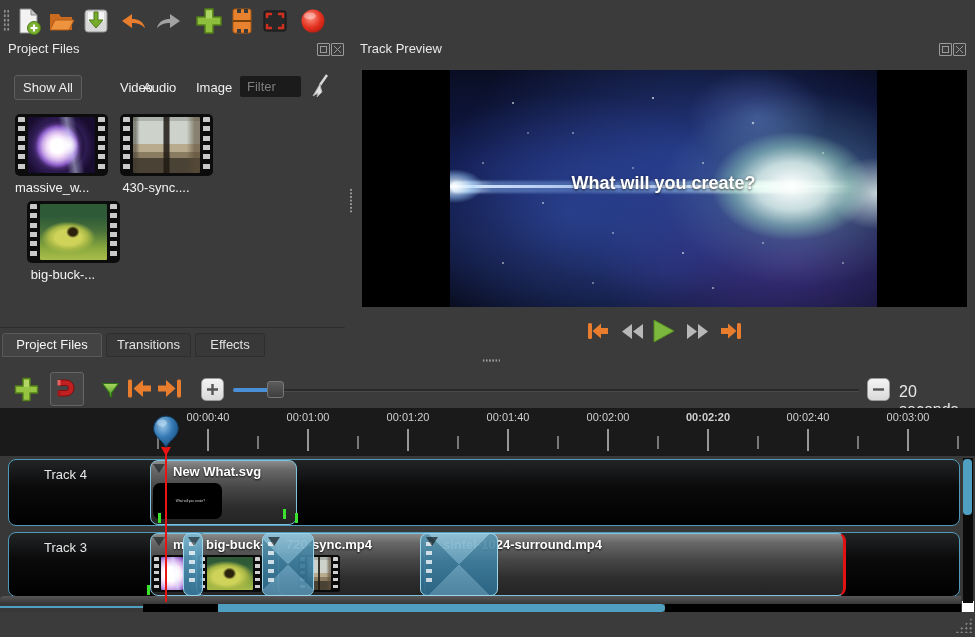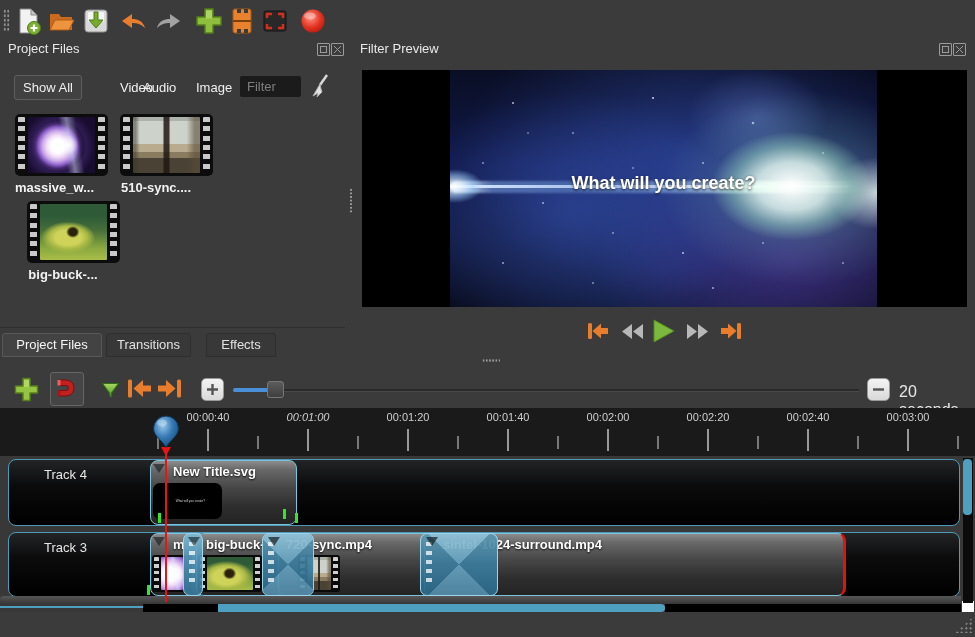--- a/index.html
+++ b/index.html
@@ -9,21 +9,21 @@
   .grip-v{position:absolute;left:3px;top:9px;width:7px;height:22px;
     background-image:radial-gradient(circle,#909090 1px,transparent 1.3px);background-size:3.5px 4.5px;}
   .phead{position:absolute;font-size:13px;color:#e8e8e8;}
   .winbtn{position:absolute;width:11px;height:11px;border:1px solid #9a9a9a;border-radius:1px;}
   .winbtn svg{position:absolute;left:0;top:0;}
   .flatbtn{position:absolute;font-size:13px;color:#f0f0f0;}
   #showall{left:14px;top:75px;width:66px;height:23px;border:1px solid #5e5e5e;border-radius:3px;background:#414141;
     font-size:13px;color:#f0f0f0;text-align:center;line-height:23px;}
   #filterbox{left:240px;top:76px;width:61px;height:21px;background:#1b1b1b;border-radius:2px;
     font-size:13px;color:#7e7e7e;line-height:21px;padding-left:7px;box-sizing:border-box;}
-  .fcard{position:absolute;width:72px;font-weight:bold;}
+  .fcard{position:absolute;width:72px;}
   .film{position:relative;width:93px;height:62px;background:#0c0c0c;border-radius:5px;}
   .film.sel{background:#22415d;}
   .holes{position:absolute;top:3px;bottom:3px;width:7px;border-radius:1px;
     background:repeating-linear-gradient(180deg,#c9c9c9 0 5px,rgba(0,0,0,0) 5px 9.3px);}
   .film.sel .holes{background:repeating-linear-gradient(180deg,#a9c3da 0 5px,rgba(0,0,0,0) 5px 9.3px);}
   .hl{left:3px;} .hr{right:3px;}
   .fimg{position:absolute;left:13px;right:13px;top:3px;bottom:3px;border-radius:1px;}
   .fcap{margin-top:4px;font-size:13px;color:#f2f2f2;text-align:center;white-space:nowrap;}
   .selcap{background:#2a76c6;padding:1px 5px;border-radius:1px;}
   .thumb-massive{background:
@@ -243,40 +243,40 @@
         <div class="fimg thumb-massive"></div>
       </div>
     <div class="fcap">massive_w...</div>
   </div>
   <div class="fcard" style="left:120px;top:114px;">
     <div class="film">
         <div class="holes hl"></div>
         <div class="holes hr"></div>
         <div class="fimg thumb-720"></div>
       </div>
-    <div class="fcap">510-sync....</div>
+    <div class="fcap">430-sync....</div>
   </div>
   <div class="fcard" style="left:15px;top:201px;padding-left:12px;">
     <div class="film">
         <div class="holes hl"></div>
         <div class="holes hr"></div>
         <div class="fimg thumb-bigbuck"></div>
       </div>
     <div class="fcap">big-buck-...</div>
   </div>
 
   <div class="abs" style="left:0;top:327px;width:345px;height:1px;background:#2e2e2e;"></div>
 
   <div class="btab active" style="left:2px;width:100px;">Project Files</div>
   <div class="btab" style="left:106px;width:85px;">Transitions</div>
-  <div class="btab" style="left:206px;width:70px;">Effects</div>
+  <div class="btab" style="left:195px;width:70px;">Effects</div>
 
   <div class="dots-v" style="left:349px;top:188px;"></div>
 
-  <div class="phead" style="left:360px;top:41px;">Filter Preview</div>
+  <div class="phead" style="left:360px;top:41px;">Track Preview</div>
   <div class="winbtn" style="left:939px;top:43px;">
     <svg width="11" height="11" viewBox="0 0 11 11">
         <rect x="2.5" y="2.5" width="6" height="6" fill="none" stroke="#9a9a9a"></rect>
       </svg>
   </div>
   <div class="winbtn" style="left:953px;top:43px;">
     <svg width="11" height="11" viewBox="0 0 11 11">
         <path d="M2 2 L9 9 M9 2 L2 9" stroke="#9a9a9a"></path>
       </svg>
   </div>
@@ -370,33 +370,33 @@
         <path d="M5 10.5 h11" stroke="#555" stroke-width="2.4"></path>
       </svg>
   </div>
   <div class="abs" id="zoomlabel">20 seconds</div>
 
   <div class="abs" id="ruler">
     <div id="ruler-scale" style="position:absolute;left:0;top:0;width:100%;height:100%;border-radius:7px;">
         <span class="rlabel" style="left: 208px;">00:00:40</span>
         <i class="tick major" style="left: 207px;"></i>
         <i class="tick minor" style="left: 157px;"></i>
-        <span class="rlabel" style="left: 308px; font-style: italic;">00:01:00</span>
+        <span class="rlabel" style="left: 308px;">00:01:00</span>
         <i class="tick major" style="left: 307px;"></i>
         <i class="tick minor" style="left: 257px;"></i>
         <span class="rlabel" style="left: 408px;">00:01:20</span>
         <i class="tick major" style="left: 407px;"></i>
         <i class="tick minor" style="left: 357px;"></i>
         <span class="rlabel" style="left: 508px;">00:01:40</span>
         <i class="tick major" style="left: 507px;"></i>
         <i class="tick minor" style="left: 457px;"></i>
         <span class="rlabel" style="left: 608px;">00:02:00</span>
         <i class="tick major" style="left: 607px;"></i>
         <i class="tick minor" style="left: 557px;"></i>
-        <span class="rlabel" style="left: 708px;">00:02:20</span>
+        <span class="rlabel" style="left: 708px; font-weight: bold;">00:02:20</span>
         <i class="tick major" style="left: 707px;"></i>
         <i class="tick minor" style="left: 657px;"></i>
         <span class="rlabel" style="left: 808px;">00:02:40</span>
         <i class="tick major" style="left: 807px;"></i>
         <i class="tick minor" style="left: 757px;"></i>
         <span class="rlabel" style="left: 908px;">00:03:00</span>
         <i class="tick major" style="left: 907px;"></i>
         <i class="tick minor" style="left: 857px;"></i>
         <i class="tick minor" style="left: 957px;"></i>
       </div>
@@ -416,21 +416,21 @@
   <div class="abs" id="tlbody"></div>
 
   <div class="trackbox" style="top:459px;height:67px;">
     <span class="tracklab">Track 4</span>
   </div>
   <div class="trackbox" style="top:532px;height:65px;">
     <span class="tracklab">Track 3</span>
   </div>
 
   <div class="clip" style="left:150px;top:460px;width:147px;">
-    <span class="cliplab" style="left:22px;">New Title.svg</span>
+    <span class="cliplab" style="left:22px;">New What.svg</span>
   </div>
   <svg class="chev" style="left:151px;top:462px;" width="16" height="13" viewBox="0 0 16 13">
       <path d="M2 2 L8 11 L14 2 z" fill="rgba(22,28,32,.62)"></path>
     </svg>
   <div class="abs" style="left:153px;top:483px;width:69px;height:36px;background:#000;border-radius:7px;z-index:20;">
     <span class="tinytext" style="transform:translateY(-50%) scale(.34);">What will you create?</span>
   </div>
   <div class="gmark" style="left:158px;top:513px;"></div>
   <div class="gmark" style="left:283px;top:509px;"></div>
   <div class="gmark" style="left:295px;top:513px;"></div>

